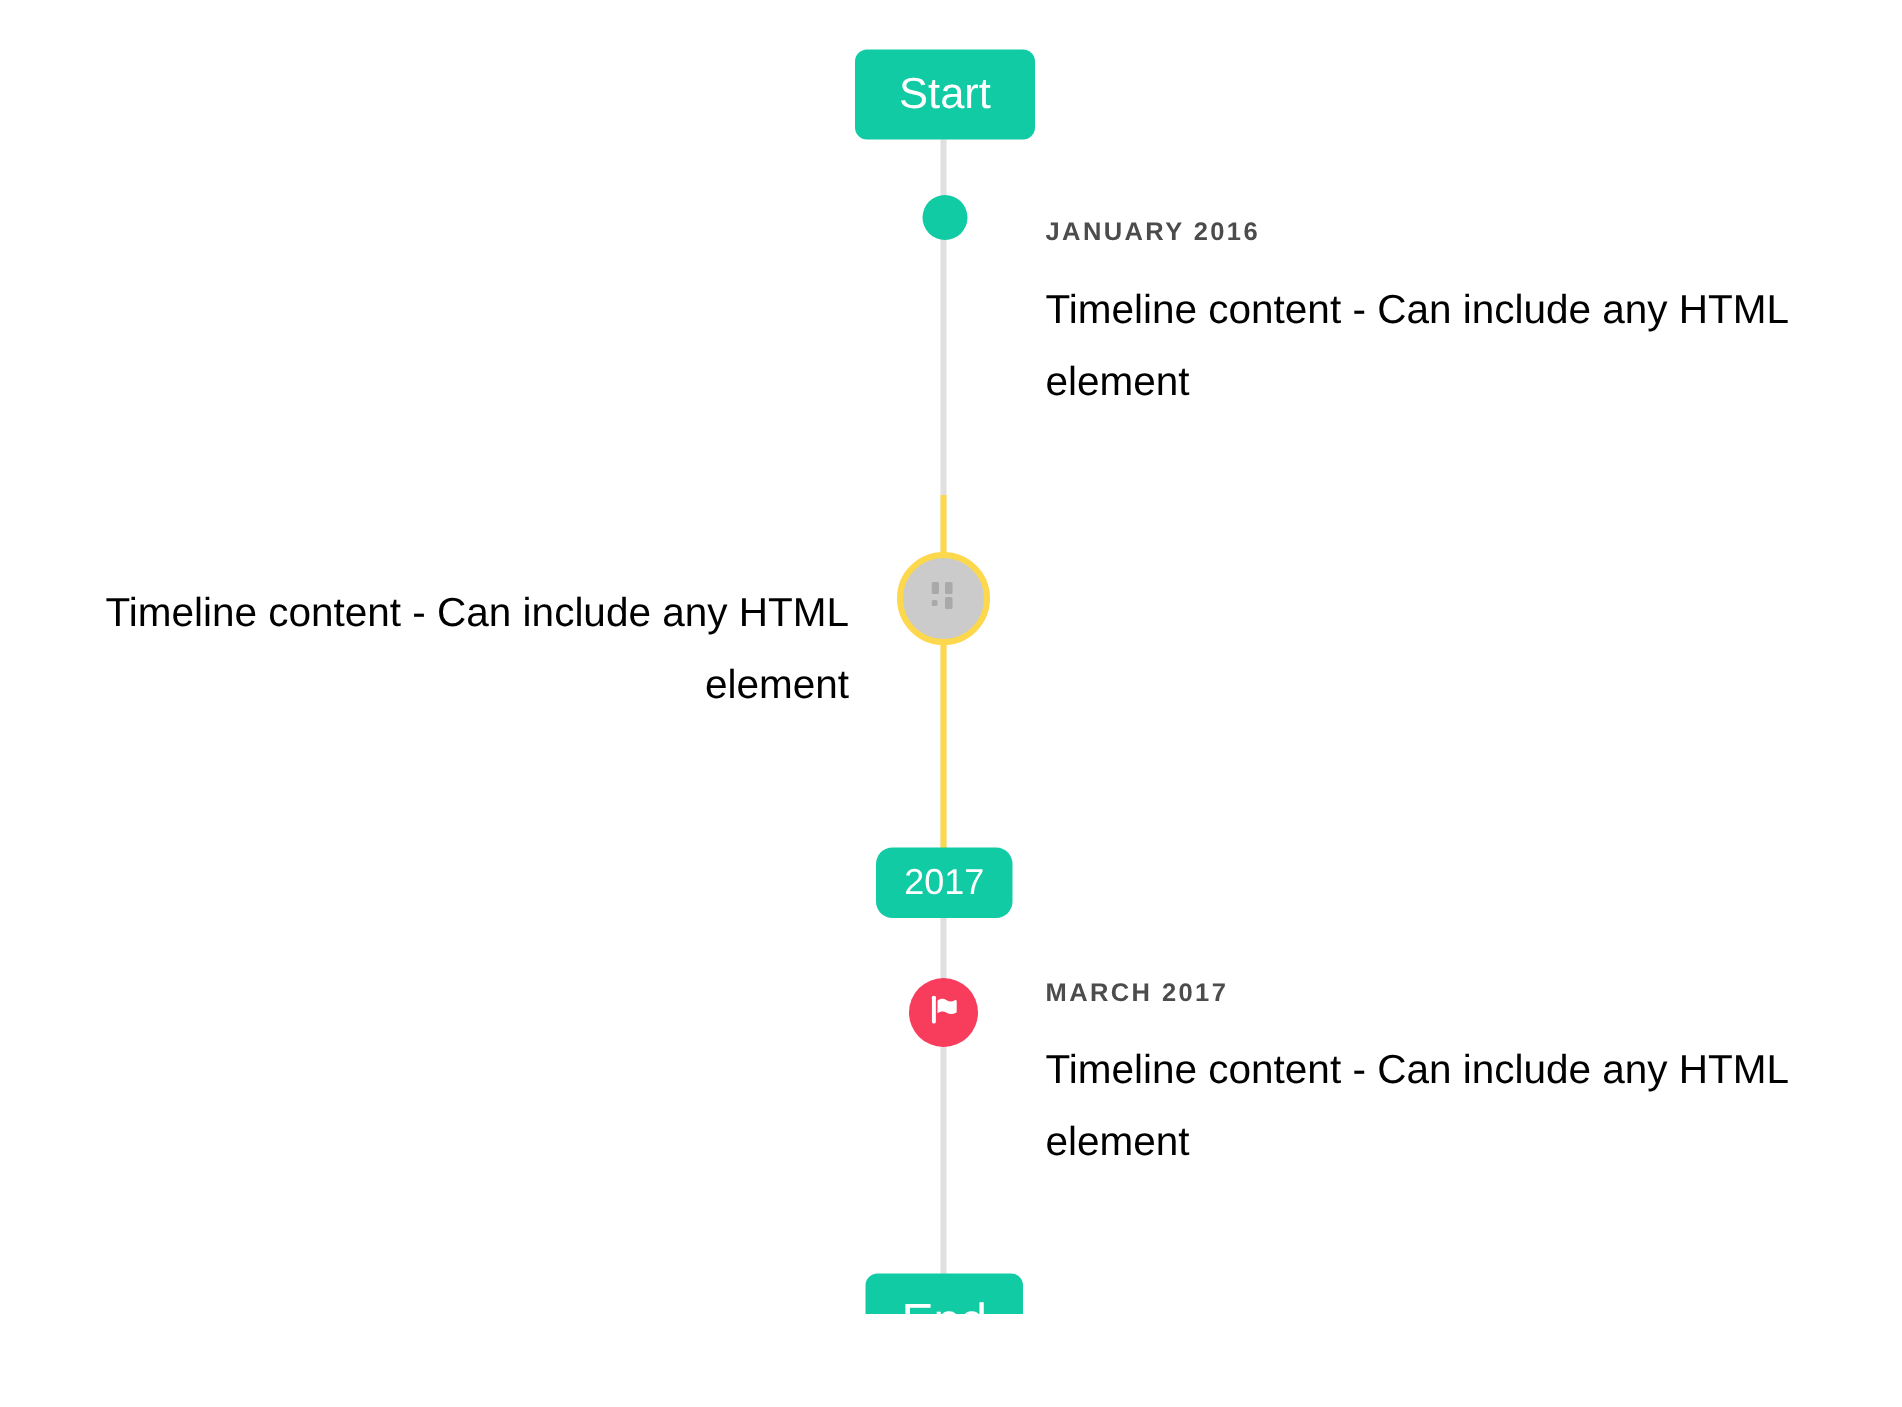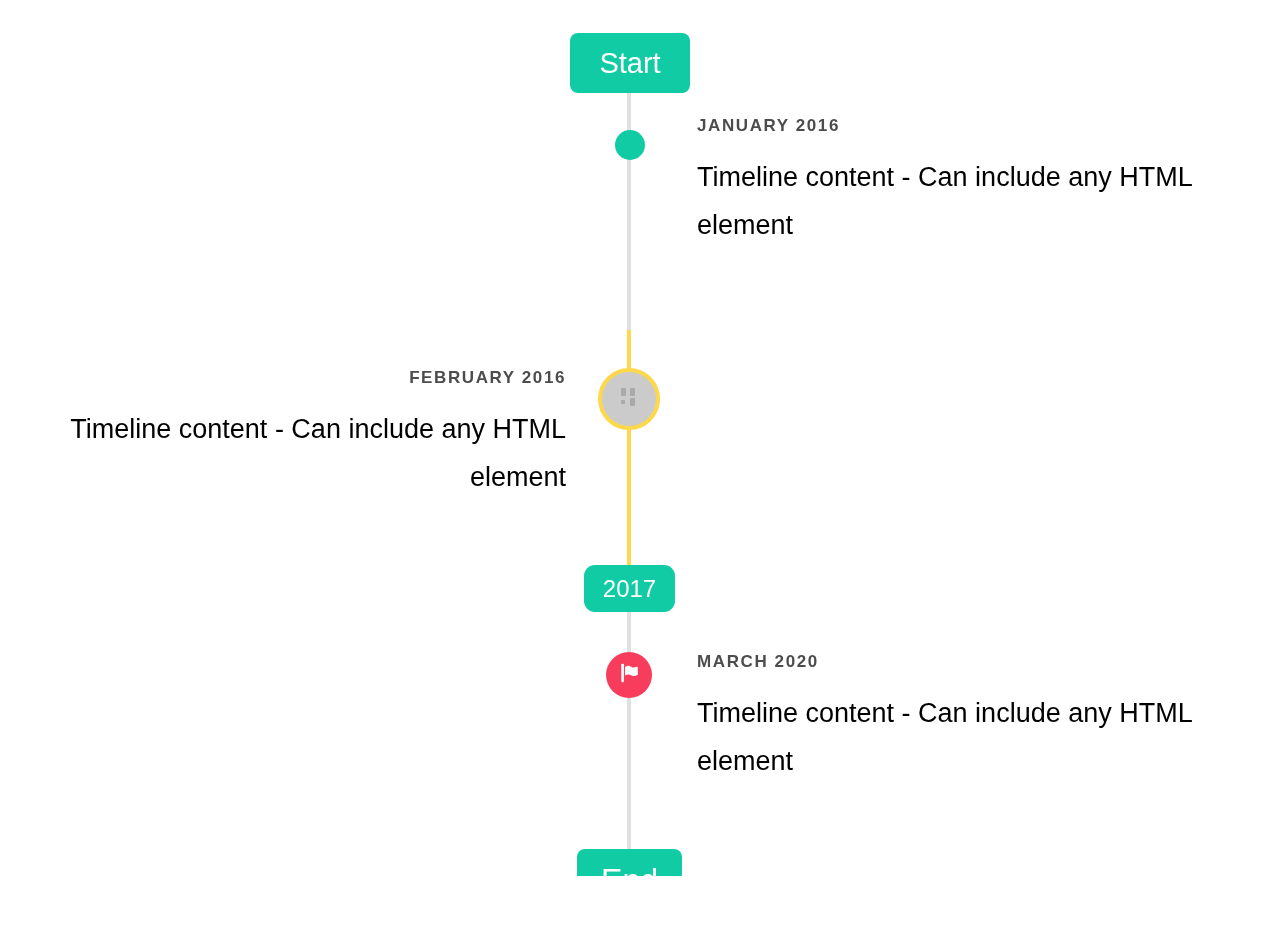--- a/index.html
+++ b/index.html
@@ -45,21 +45,21 @@
   .marker.flag   { left: 606px; top: 652px; width: 46px; height: 46px; background: #f83d5c; }
 
   
   .event {
     position: absolute;
     width: 525px;
     z-index: 2;
   }
   .event.right { left: 697px; text-align: left; }
   .event.left  { left: 41px;  text-align: right; }
-  .event.jan { top: 115px; }
+  .event.jan { top: 144px; }
   .event.feb { top: 367px; }
   .event.mar { top: 651px; }
 
   .event-date {
     font-size: 17px;
     font-weight: 700;
     letter-spacing: 1.6px;
     color: #4c4c4c;
     line-height: 21px;
   }
@@ -92,37 +92,36 @@
         <g fill="#a9a9a9">
           <rect x="0" y="0" width="5" height="8" rx="1"></rect>
           <rect x="9" y="0" width="5" height="8" rx="1"></rect>
           <rect x="0" y="12" width="4" height="4" rx="1"></rect>
           <rect x="9" y="10" width="5" height="8" rx="1"></rect>
         </g>
       </svg>
     </span>
   </div>
   <div class="event left feb">
-    <div class="event-date">FEBRUARY 2016</div>
     <div class="event-body">Timeline content - Can include any HTML element</div>
   </div>
 
   <div class="badge year">2017</div>
 
   <div class="marker flag">
     <span>
       <svg width="24" height="24" viewBox="0 0 24 24" aria-hidden="true">
         <g fill="#ffffff">
           <path d="M5.6 3.2c.72 0 1.3.58 1.3 1.3v15.6a1.3 1.3 0 0 1-2.6 0V4.5c0-.72.58-1.3 1.3-1.3z"></path>
           <circle cx="5.6" cy="4.3" r="1.45"></circle>
           <path d="M8 6.1c2.1-1.6 4.1-1.55 6.1-.35 1.85 1.1 3.6 1.15 5.5.05.55-.32 1.2.07 1.2.68v6.9c0 .3-.15.57-.4.72-2.2 1.3-4.3 1.25-6.3.05-1.85-1.1-4-1.05-6.1.4z"></path>
         </g>
       </svg>
     </span>
   </div>
   <div class="event right mar">
-    <div class="event-date">MARCH 2020</div>
+    <div class="event-date">MARCH 2017</div>
     <div class="event-body">Timeline content - Can include any HTML element</div>
   </div>
 
   <div class="badge end">End</div>
 
 </div>
 
 </body></html>

